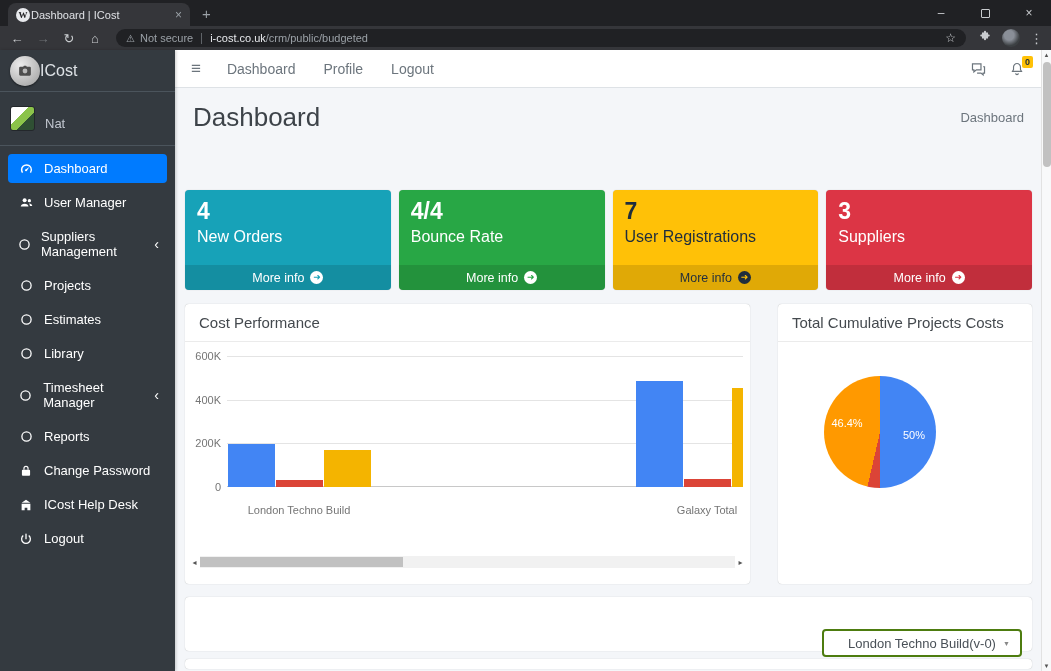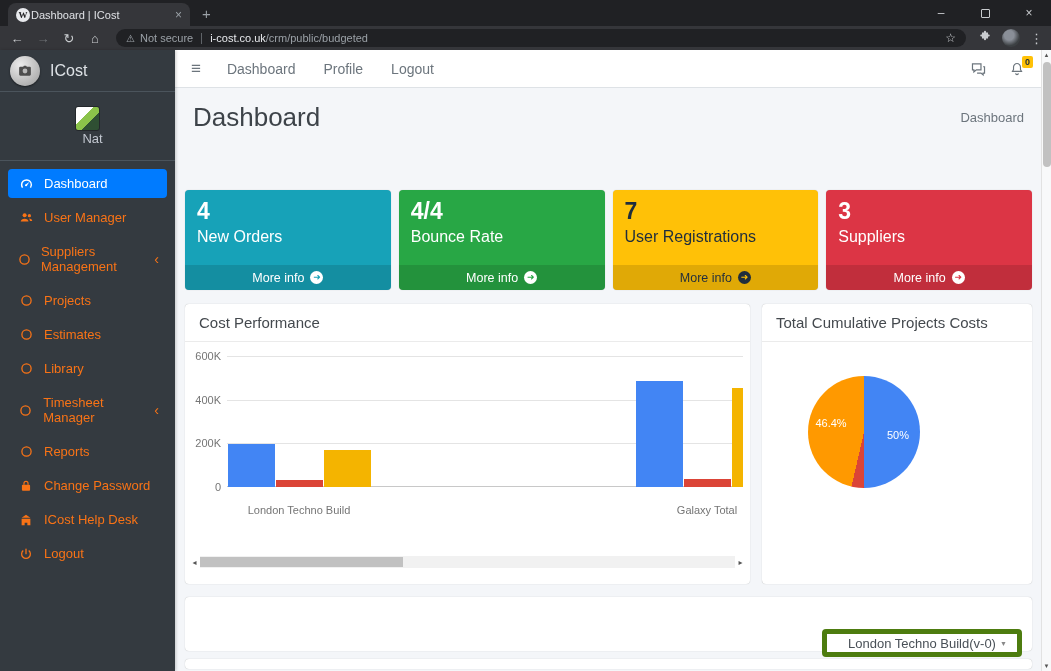--- a/index.html
+++ b/index.html
@@ -39,28 +39,28 @@
   .tb-dots { font-size:13px; }
 
   
   .app { display:flex; height:621px; }
   .sidebar { width:175px; background:#343a40; color:#c2c7d0; flex-shrink:0; z-index:2;
              box-shadow:1px 0 3px rgba(0,0,0,.2); }
   .brand { height:42px; display:flex; align-items:center; padding:0 10px; border-bottom:1px solid #4b545c; }
   .brand-logo { width:30px; height:30px; border-radius:50%; flex-shrink:0;
                 background: radial-gradient(circle at 35% 30%, #ececec, #9c9c9c);
                 display:flex; align-items:center; justify-content:center; box-shadow:0 1px 2px rgba(0,0,0,.5); }
-  .brand-text { margin-left:10px; font-size:16px; color:#dee2e6; font-weight:300; }
-  .userpanel { display:flex; align-items:center; padding:14px 10px; border-bottom:1px solid #4b545c;flex-direction:column; }
+  .brand-text { font-size:16px; color:#dee2e6; font-weight:300; }
+  .userpanel { display:flex; align-items:flex-end; padding:14px 10px; border-bottom:1px solid #4b545c; }
   .avatar { width:25px; height:25px; border-radius:3px; flex-shrink:0; border:1px solid #23272b;
             background: linear-gradient(135deg, #ffffff 38%, #8bc34a 38% 62%, #2f4f33 62%); }
   .username { margin-left:10px; font-size:13px; }
   .menu { padding:8px; }
   .menu-item { display:flex; align-items:center; padding:7px 8px; border-radius:4px; font-size:13px;
-               margin-bottom:5px; cursor:pointer; color:#f97316; }
+               margin-bottom:5px; cursor:pointer; color:#ffffff; }
   .menu-item.active { background:#007bff; color:#fff; }
   .mi-icon { width:20px; display:flex; justify-content:center; margin-right:8px; color:inherit; }
   .mi-icon svg { display:block; }
   .mi-chevron { margin-left:auto; font-size:14px; line-height:1; }
 
   .main { flex:1; display:flex; flex-direction:column; min-width:0; margin-right:10px; }
   .topnav { height:38px; background:#fff; border-bottom:1px solid #dee2e6; display:flex; align-items:center;
             padding:0 16px; font-size:14px; color:#6c757d; flex-shrink:0; }
   .hamburger { font-size:17px; margin-right:26px; color:#6c757d; }
   .topnav .link { margin-right:28px; }
@@ -78,21 +78,21 @@
   .card-sm { flex:1; border-radius:4px; box-shadow:0 0 1px rgba(0,0,0,.25); overflow:hidden;
              min-height:100px; display:flex; flex-direction:column; }
   .card-body { padding:8px 12px 0; flex:1; }
   .card-value { font-size:23px; font-weight:bold; }
   .card-label { font-size:16px; margin-top:3px; }
   .card-footer { height:25px; background:rgba(0,0,0,.12); display:flex; align-items:center;
                  justify-content:center; font-size:12.5px; gap:6px; cursor:pointer; }
   .mi-circle { width:13px; height:13px; border-radius:50%; display:inline-flex; align-items:center;
                justify-content:center; font-size:9px; line-height:1; }
 
-  .charts { display:flex; gap:12px; margin-top:14px; }
+  .charts { display:flex; gap:28px; margin-top:14px; }
   .panel { background:#fff; border-radius:4px; box-shadow:0 0 1px rgba(0,0,0,.3); }
   .panel-head { padding:10px 14px; font-size:15px; color:#44494e; border-bottom:1px solid rgba(0,0,0,.08); }
   .cost-panel { width:565px; height:280px; position:relative; }
   .pie-panel { flex:1; height:280px; position:relative; }
 
   .cost-body { position:relative; height:200px; margin-top:6px; }
   .plot { position:absolute; left:42px; top:8px; width:516px; height:131px; overflow:hidden; }
   .gridline { position:absolute; left:0; right:0; height:1px; background:#e4e4e4; }
   .yl { position:absolute; left:0; width:36px; text-align:right; font-size:11px; color:#757575;
         transform:translateY(-50%); }
@@ -107,21 +107,21 @@
   .pie-wrap { position:absolute; left:46px; top:72px; width:112px; height:112px; }
   .pie { width:100%; height:100%; border-radius:50%; }
   .pie-label { position:absolute; font-size:11px; color:#fff; transform:translate(-50%,-50%); }
   .legend { position:absolute; left:168px; top:70px; width:88px; }
   .lg-item { display:flex; margin-bottom:9px; font-size:11px; color:#616161; line-height:1.35; }
   .lg-dot { width:10px; height:10px; border-radius:50%; margin:2px 6px 0 0; flex-shrink:0; }
   .lg-text { width:58px; }
 
   .bottom-panel { margin-top:13px; height:54px; display:flex; justify-content:flex-end; align-items:center;
                   padding:0 10px; }
-  .select { width:200px; height:28px; border:5px solid #4d7c0f; border-radius:4px; background:#fff;
+  .select { width:200px; height:28px; border:2px solid #4d7c0f; border-radius:4px; background:#fff;
             display:flex; align-items:center; justify-content:center; font-size:13px; color:#495057;
             position:relative; cursor:pointer;margin-top:38px; }
   .select .caret { position:absolute; right:10px; font-size:7px; color:#888; }
   .next-panel { margin-top:8px; height:10px; }
 
   .vscroll { position:absolute; top:50px; right:0; width:10px; bottom:0; background:#f8f9fa;
              border-left:1px solid #e2e2e2; display:flex; flex-direction:column; align-items:center; z-index:5; }
   .vs-arrow { font-size:6px; color:#555; height:10px; line-height:10px; }
   .vs-thumb { width:8px; height:105px; background:#c1c1c1; border-radius:4px; margin-top:2px; }
   .vs-bottom { margin-top:auto; }

